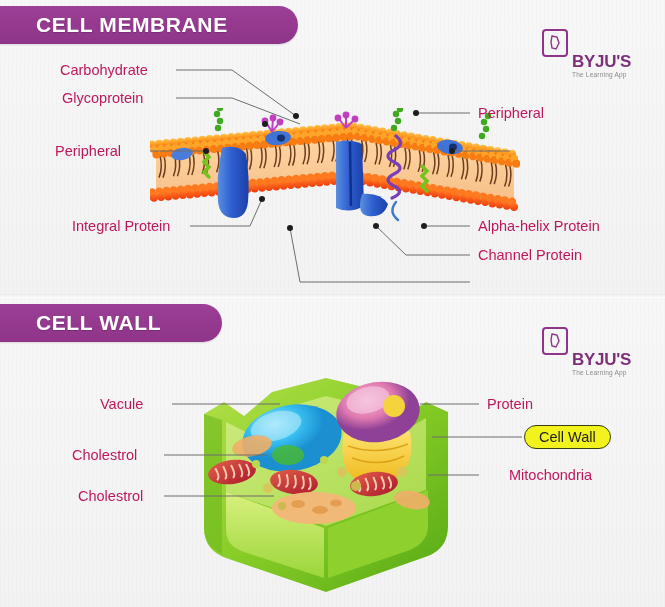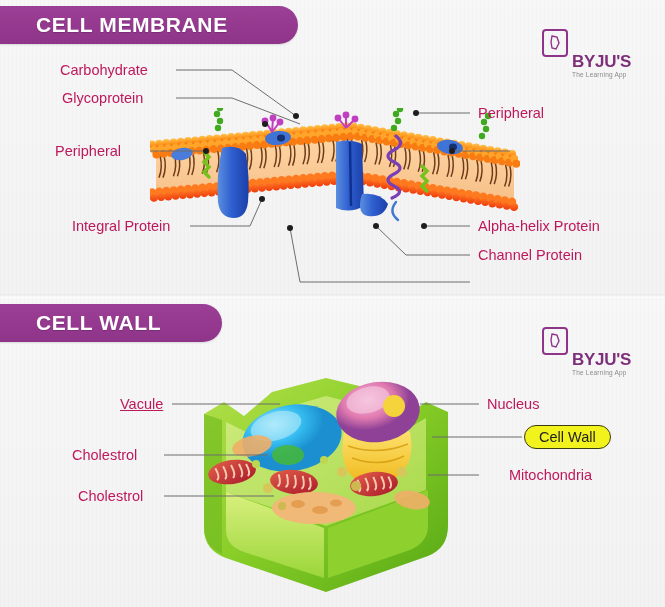--- a/index.html
+++ b/index.html
@@ -600,24 +600,24 @@
       <circle cx="72" cy="128" r="5" fill="#d7c65a"></circle>
         <circle cx="146" cy="112" r="5" fill="#d7c65a"></circle>
       <circle cx="160" cy="126" r="5" fill="#cdb94f"></circle>
         <circle cx="86" cy="146" r="4" fill="#cdb94f"></circle>
       <circle cx="206" cy="112" r="5" fill="#d7c65a"></circle>
         <circle cx="128" cy="100" r="4" fill="#bdd84e"></circle>
       <circle cx="60" cy="104" r="4" fill="#bdd84e"></circle>
     </g>
   </svg>
 
-  <div class="lbl" style="left:120px;top:396px;text-decoration:underline;">Vacule</div>
+  <div class="lbl" style="left:100px;top:396px;">Vacule</div>
   <div class="lbl" style="left:72px;top:447px;">Cholestrol</div>
   <div class="lbl" style="left:78px;top:488px;">Cholestrol</div>
-  <div class="lbl" style="left:487px;top:396px;">Nucleus</div>
+  <div class="lbl" style="left:487px;top:396px;">Protein</div>
   <div class="pill" style="left:524px;top:425px;">Cell Wall</div>
   <div class="lbl" style="left:509px;top:467px;">Mitochondria</div>
 
   <svg class="leads" width="665" height="607">
     <path class="ln" d="M172 404 L280 404"></path>
     <path class="ln" d="M164 455 L268 455"></path>
     <path class="ln" d="M164 496 L274 496"></path>
     <path class="ln" d="M479 404 L420 404"></path>
     <path class="ln" d="M522 437 L432 437"></path>
     <path class="ln" d="M479 475 L428 475"></path>

